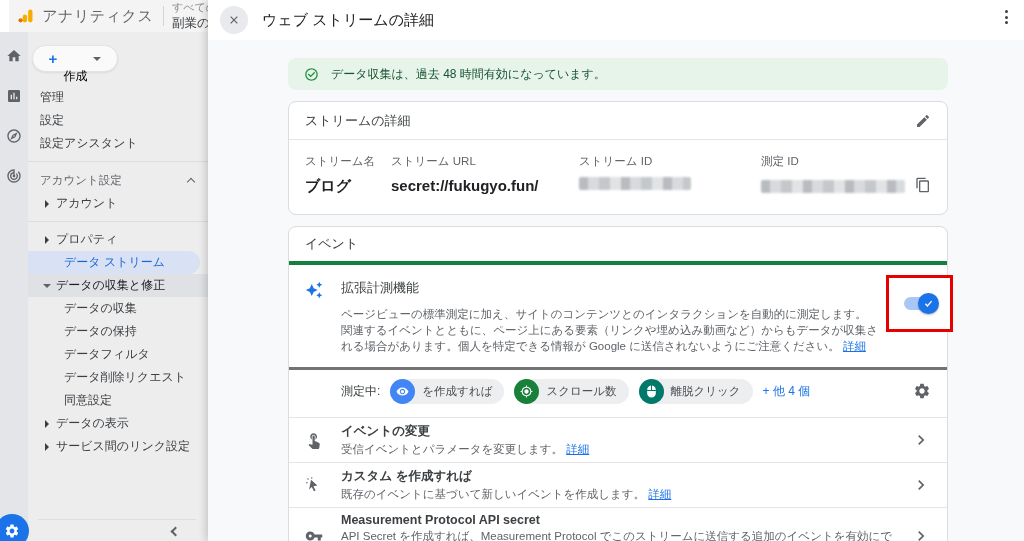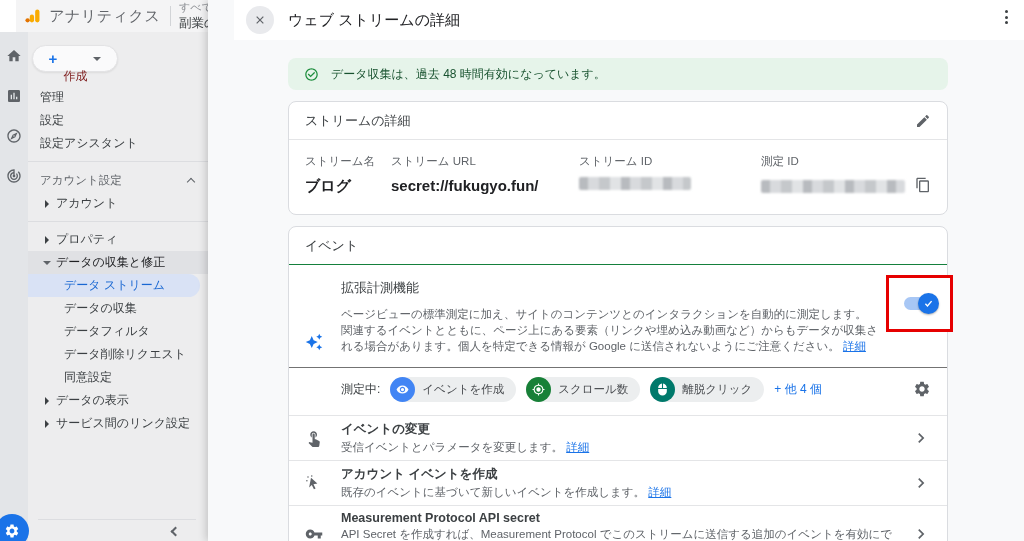--- a/index.html
+++ b/index.html
@@ -1,59 +1,59 @@
 <!DOCTYPE html>
 <html><head>
 <meta charset="utf-8">
 <style>
   * { margin:0; padding:0; box-sizing:border-box; }
   html,body { width:1024px; height:541px; overflow:hidden; background:#fff;
     font-family:"Liberation Sans","DejaVu Sans",sans-serif; }
   .abs { position:absolute; }
 
   
-  #topbar-left { left:16px; top:0; width:208px; height:32px; background:#f4f4f5;
+  #topbar-left { left:9px; top:0; width:208px; height:32px; background:#f4f4f5;
     display:flex; align-items:center; gap:8px; padding-left:8px; }
   .brand-text { font-size:15px; color:#62656a; letter-spacing:.5px; white-space:nowrap; }
   .tb-divider { width:1px; height:20px; background:#d2d4d7; margin-left:2px; }
   .account-block { display:flex; flex-direction:column; overflow:hidden; width:52px; }
   .account-small { font-size:11px; color:#8a8d92; white-space:nowrap; }
   .account-name { font-size:12.5px; color:#3c4043; white-space:nowrap; }
 
   #rail { left:0; top:32px; width:28px; height:509px; background:#e3e5e8;
     display:flex; flex-direction:column; align-items:center; padding-top:16px; gap:24px; }
   .rail-ic svg { width:16px; height:16px; fill:#5f6368; display:block; }
 
   #sidebar { left:28px; top:32px; width:180px; height:509px; background:#ededee; overflow:hidden; }
   .create-btn { margin:13px 0 0 4px; width:86px; height:27px; background:#fafafb;
     border:1px solid #e3e3e5; border-radius:14px; box-shadow:0 1px 2px rgba(0,0,0,.08);
     display:flex; align-items:center; justify-content:center; gap:6px; }
   .create-plus { color:#1a73e8; font-size:15px; font-weight:bold; line-height:1; }
-  .create-label { color:#7f1d1d; font-size:12px;margin-top:36px; }
+  .create-label { color:#000000; font-size:12px;margin-top:36px; }
   .tri-down { width:0; height:0; border-left:4px solid transparent; border-right:4px solid transparent; border-top:4px solid #5f6368; }
   .tri-right { width:0; height:0; border-top:4px solid transparent; border-bottom:4px solid transparent; border-left:4px solid #3c4043; }
   .sb-list { margin-top:14px; }
   .sb-item { height:23px; display:flex; align-items:center; padding-left:12px; font-size:12px; color:#3c4043; cursor:pointer; }
   .sb-header { height:24px; display:flex; align-items:center; justify-content:space-between; padding:0 14px 0 12px; font-size:11.5px; color:#5f6368; }
   .chev-up { width:6px; height:6px; border-left:1.5px solid #5f6368; border-top:1.5px solid #5f6368; transform:rotate(45deg); margin-top:3px; }
   .sb-divider { height:1px; background:#dcdde0; margin:6px 0; }
   .sb-arrow { width:14px; display:flex; justify-content:center; margin-right:2px; }
   .sb-parent-active { background:#e0e1e4; color:#202124; }
   .sb-child { padding-left:36px; }
   .sb-selected { background:#d9e2f5; color:#1967d2; border-radius:0 14px 14px 0; width:172px; }
   #sb-bottom-divider { left:38px; top:519px; width:158px; height:1px; background:#dcdde0; }
   .chev-left { width:7px; height:7px; border-left:2px solid #5f6368; border-bottom:2px solid #5f6368; transform:rotate(45deg); }
   #collapse-btn { left:172px; top:528px; }
   #admin-gear { left:-5px; top:514px; width:34px; height:34px; border-radius:50%;
     background:#1a73e8; display:flex; align-items:center; justify-content:center; }
   #admin-gear svg { width:16px; height:16px; fill:#fff; }
 
   
   #modal { left:208px; top:0; width:816px; height:541px; background:#f8f9fa;
-    box-shadow:-2px 0 8px rgba(0,0,0,.18);padding-left:26px; }
+    box-shadow:-2px 0 8px rgba(0,0,0,.18); }
   #modal-header { height:40px; background:#fff; display:flex; align-items:center; padding:0 12px; }
   #close-btn { width:28px; height:28px; border-radius:50%; background:#e9eaed;
     display:flex; align-items:center; justify-content:center; cursor:pointer; }
   #close-btn svg { width:12px; height:12px; stroke:#5f6368; stroke-width:1.8; }
   #modal-title { margin-left:14px; font-size:15px; color:#202124; }
   .kebab { margin-left:auto; display:flex; flex-direction:column; gap:2.5px; padding:4px; cursor:pointer; align-self:flex-start; margin-top:6px; }
   .kebab i { width:3px; height:3px; border-radius:50%; background:#3c4043; }
 
   #content { position:absolute; left:80px; top:40px; width:660px; }
 
@@ -73,36 +73,36 @@
   .fields { display:grid; grid-template-columns:86px 188px 182px 1fr; padding:14px 16px 18px; }
   .f-label { font-size:11.5px; color:#5f6368; margin-bottom:8px; }
   .f-value { font-size:15px; color:#202124; font-weight:bold; }
   .redacted { height:13px; margin-top:3px; border-radius:2px;
     background:repeating-linear-gradient(90deg,#b8bbbf 0 9px,#d8dadd 9px 20px,#c5c8cb 20px 31px,#e1e3e5 31px 42px);
     filter:blur(1.1px); }
   .f-with-copy { display:flex; align-items:center; gap:10px; }
   .f-with-copy .redacted { flex:1; max-width:150px; }
 
   
-  .enh { position:relative; display:flex; padding:14px 16px 12px;align-items:flex-end; }
+  .enh { position:relative; display:flex; padding:14px 16px 12px; }
   .enh-icon { width:36px; padding-top:2px; }
   .enh-icon svg { width:18px; height:18px; fill:#1a73e8; }
   .enh-body { width:545px; }
   .enh-title { font-size:13px; color:#3c4043; margin-bottom:10px; }
   .enh-desc { font-size:11.5px; color:#5f6368; line-height:1.38; }
   .lnk { color:#1a73e8; text-decoration:underline; cursor:pointer; }
   .red-box { position:absolute; right:-6px; top:10px; width:67px; height:57px;
     border:3px solid #e60000; display:flex; align-items:center; justify-content:center; background:#fff; }
   .toggle { position:relative; width:32px; height:13px; background:#a8c7f5; border-radius:7px; cursor:pointer; }
   .toggle-thumb { position:absolute; right:-3px; top:-4px; width:21px; height:21px; border-radius:50%;
     background:#1a73e8; box-shadow:0 1px 2px rgba(0,0,0,.3); display:flex; align-items:center; justify-content:center; }
   .toggle-thumb svg { width:11px; height:11px; stroke:#fff; stroke-width:2; fill:none; }
 
   .measuring { display:flex; align-items:center; gap:10px; padding:9px 16px 13px 52px;
-    border-top:1px solid #737373; }
+    border-top:3px solid #737373; }
   .m-label { font-size:12px; color:#3c4043; }
   .pill { display:flex; align-items:center; background:#eceeef; border-radius:13px;
     height:25px; padding-right:12px; gap:7px; }
   .pill-ic { width:25px; height:25px; border-radius:50%; display:flex; align-items:center; justify-content:center; }
   .pill-ic svg { width:13px; height:13px; fill:#fff; }
   .pill-label { font-size:11.5px; color:#4a4d51; }
   .more-link { font-size:12px; color:#1a73e8; cursor:pointer; }
   .measuring .gear { margin-left:auto; }
 
   .erow { display:flex; align-items:center; gap:16px; padding:5px 16px; min-height:37px;
@@ -175,28 +175,29 @@
         </span>
       <span>アカウント</span>
     </div>
     <div class="sb-divider"></div>
     <div class="sb-item">
       <span class="sb-arrow">
           <span class="tri-right"></span>
         </span>
       <span>プロパティ</span>
     </div>
+    <div class="sb-item sb-child sb-selected">データ ストリーム</div>
     <div class="sb-item sb-parent-active">
       <span class="sb-arrow">
           <span class="tri-down"></span>
         </span>
       <span>データの収集と修正</span>
     </div>
-    <div class="sb-item sb-child sb-selected">データ ストリーム</div>
     <div class="sb-item sb-child">データの収集</div>
+    <div class="sb-item sb-child">データの保持</div>
     <div class="sb-item sb-child">データフィルタ</div>
     <div class="sb-item sb-child">データ削除リクエスト</div>
     <div class="sb-item sb-child">同意設定</div>
     <div class="sb-item">
       <span class="sb-arrow">
           <span class="tri-right"></span>
         </span>
       <span>データの表示</span>
     </div>
     <div class="sb-item">
@@ -270,21 +271,21 @@
               <svg viewBox="0 0 24 24">
                   <path d="M16 1H4c-1.1 0-2 .9-2 2v14h2V3h12V1zm3 4H8c-1.1 0-2 .9-2 2v14c0 1.1.9 2 2 2h11c1.1 0 2-.9 2-2V7c0-1.1-.9-2-2-2zm0 16H8V7h11v14z"></path>
                 </svg>
             </span>
           </div>
         </div>
       </div>
     </div>
 
     <div class="card">
-      <div class="card-header" style="border-bottom:1px solid #15803d">
+      <div class="card-header" style="border-bottom:4px solid #15803d">
         <span class="card-title">イベント</span>
       </div>
 
       <div class="enh">
         <span class="enh-icon">
           <svg viewBox="0 0 24 24">
               <path d="M19 9l1.25-2.75L23 5l-2.75-1.25L19 1l-1.25 2.75L15 5l2.75 1.25L19 9zm-7.5.5L9 4 6.5 9.5 1 12l5.5 2.5L9 20l2.5-5.5L17 12l-5.5-2.5zM19 15l-1.25 2.75L15 19l2.75 1.25L19 23l1.25-2.75L23 19l-2.75-1.25L19 15z"></path>
             </svg>
         </span>
         <div class="enh-body">
@@ -307,21 +308,21 @@
       </div>
 
       <div class="measuring">
         <span class="m-label">測定中:</span>
         <span class="pill">
           <span class="pill-ic" style="background:#4285f4">
             <svg viewBox="0 0 24 24">
                 <path d="M12 4.5C7 4.5 2.73 7.61 1 12c1.73 4.39 6 7.5 11 7.5s9.27-3.11 11-7.5c-1.73-4.39-6-7.5-11-7.5zM12 17c-2.76 0-5-2.24-5-5s2.24-5 5-5 5 2.24 5 5-2.24 5-5 5zm0-8c-1.66 0-3 1.34-3 3s1.34 3 3 3 3-1.34 3-3-1.34-3-3-3z"></path>
               </svg>
           </span>
-          <span class="pill-label">イベントを作成</span>
+          <span class="pill-label">を作成すれば</span>
         </span>
         <span class="pill">
           <span class="pill-ic" style="background:#188038">
             <svg viewBox="0 0 24 24">
                 <path d="M12 8c-2.21 0-4 1.79-4 4s1.79 4 4 4 4-1.79 4-4-1.79-4-4-4zm8.94 3A8.994 8.994 0 0 0 13 3.06V1h-2v2.06A8.994 8.994 0 0 0 3.06 11H1v2h2.06A8.994 8.994 0 0 0 11 20.94V23h2v-2.06A8.994 8.994 0 0 0 20.94 13H23v-2h-2.06zM12 19c-3.87 0-7-3.13-7-7s3.13-7 7-7 7 3.13 7 7-3.13 7-7 7z"></path>
               </svg>
           </span>
           <span class="pill-label">スクロール数</span>
         </span>
         <span class="pill">
@@ -363,21 +364,21 @@
       <div class="erow">
         <span class="erow-icon">
           <svg viewBox="0 0 24 24">
               <path d="M8 5l8.5 7.5-5.2 1 2.8 5.8-2.2 1-2.8-5.8-3.6 3.6z"></path>
               <rect x="3" y="3" width="2" height="2" rx="1"></rect>
               <rect x="8" y="1.5" width="2" height="2" rx="1"></rect>
               <rect x="1.5" y="8" width="2" height="2" rx="1"></rect>
             </svg>
         </span>
         <div class="erow-text">
-          <div class="erow-title">アカウント イベントを作成</div>
+          <div class="erow-title">カスタム を作成すれば</div>
           <div class="erow-desc">
             <span>既存のイベントに基づいて新しいイベントを作成します。</span>
             <a class="lnk">詳細</a>
           </div>
         </div>
         <span class="chev-r">
           <svg viewBox="0 0 24 24">
               <path d="M10 6L8.59 7.41 13.17 12l-4.58 4.59L10 18l6-6z"></path>
             </svg>
           </span>

